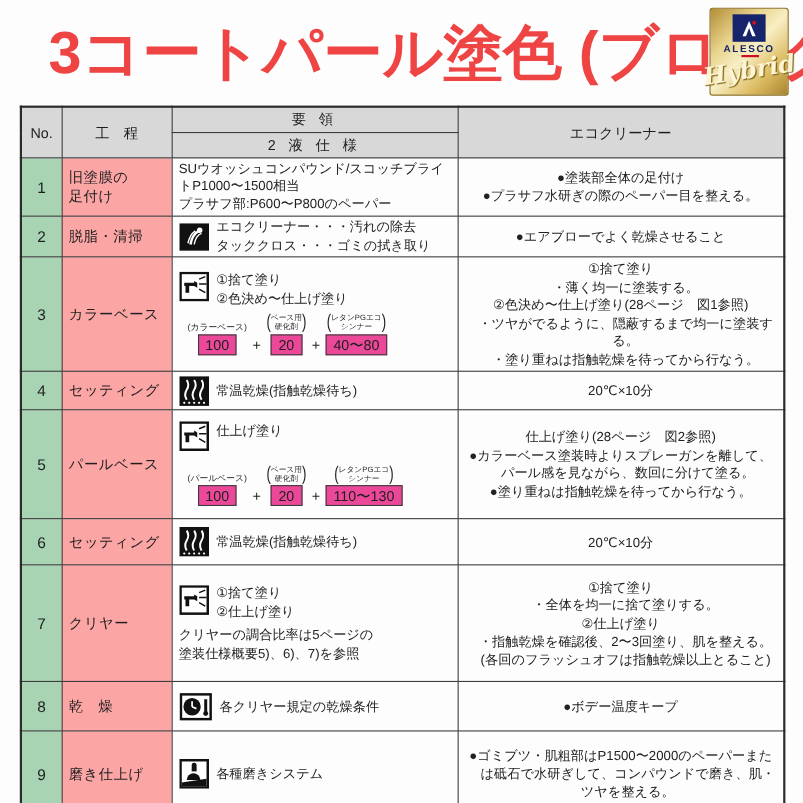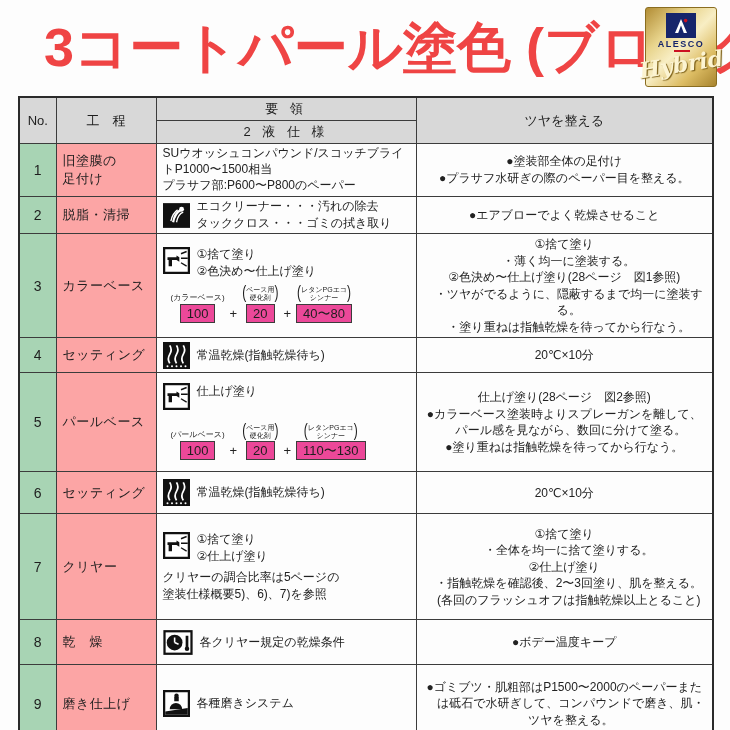--- a/index.html
+++ b/index.html
@@ -78,21 +78,21 @@
         <col class="c-no">
         <col class="c-proc">
         <col class="c-yo">
         <col class="c-pt">
       </colgroup>
     <thead>
       <tr>
         <th rowspan="2">No.</th>
         <th rowspan="2">工　程</th>
         <th class="c-yoryo">要 領</th>
-        <th rowspan="2">ツヤを整える</th>
+        <th rowspan="2">エコクリーナー</th>
       </tr>
       <tr>
         <th class="c-2eki">2 液 仕 様</th>
       </tr>
     </thead>
     <tbody>
 
       <tr style="height:53px;">
         <td class="no-cell">1</td>
         <td class="proc-cell">

